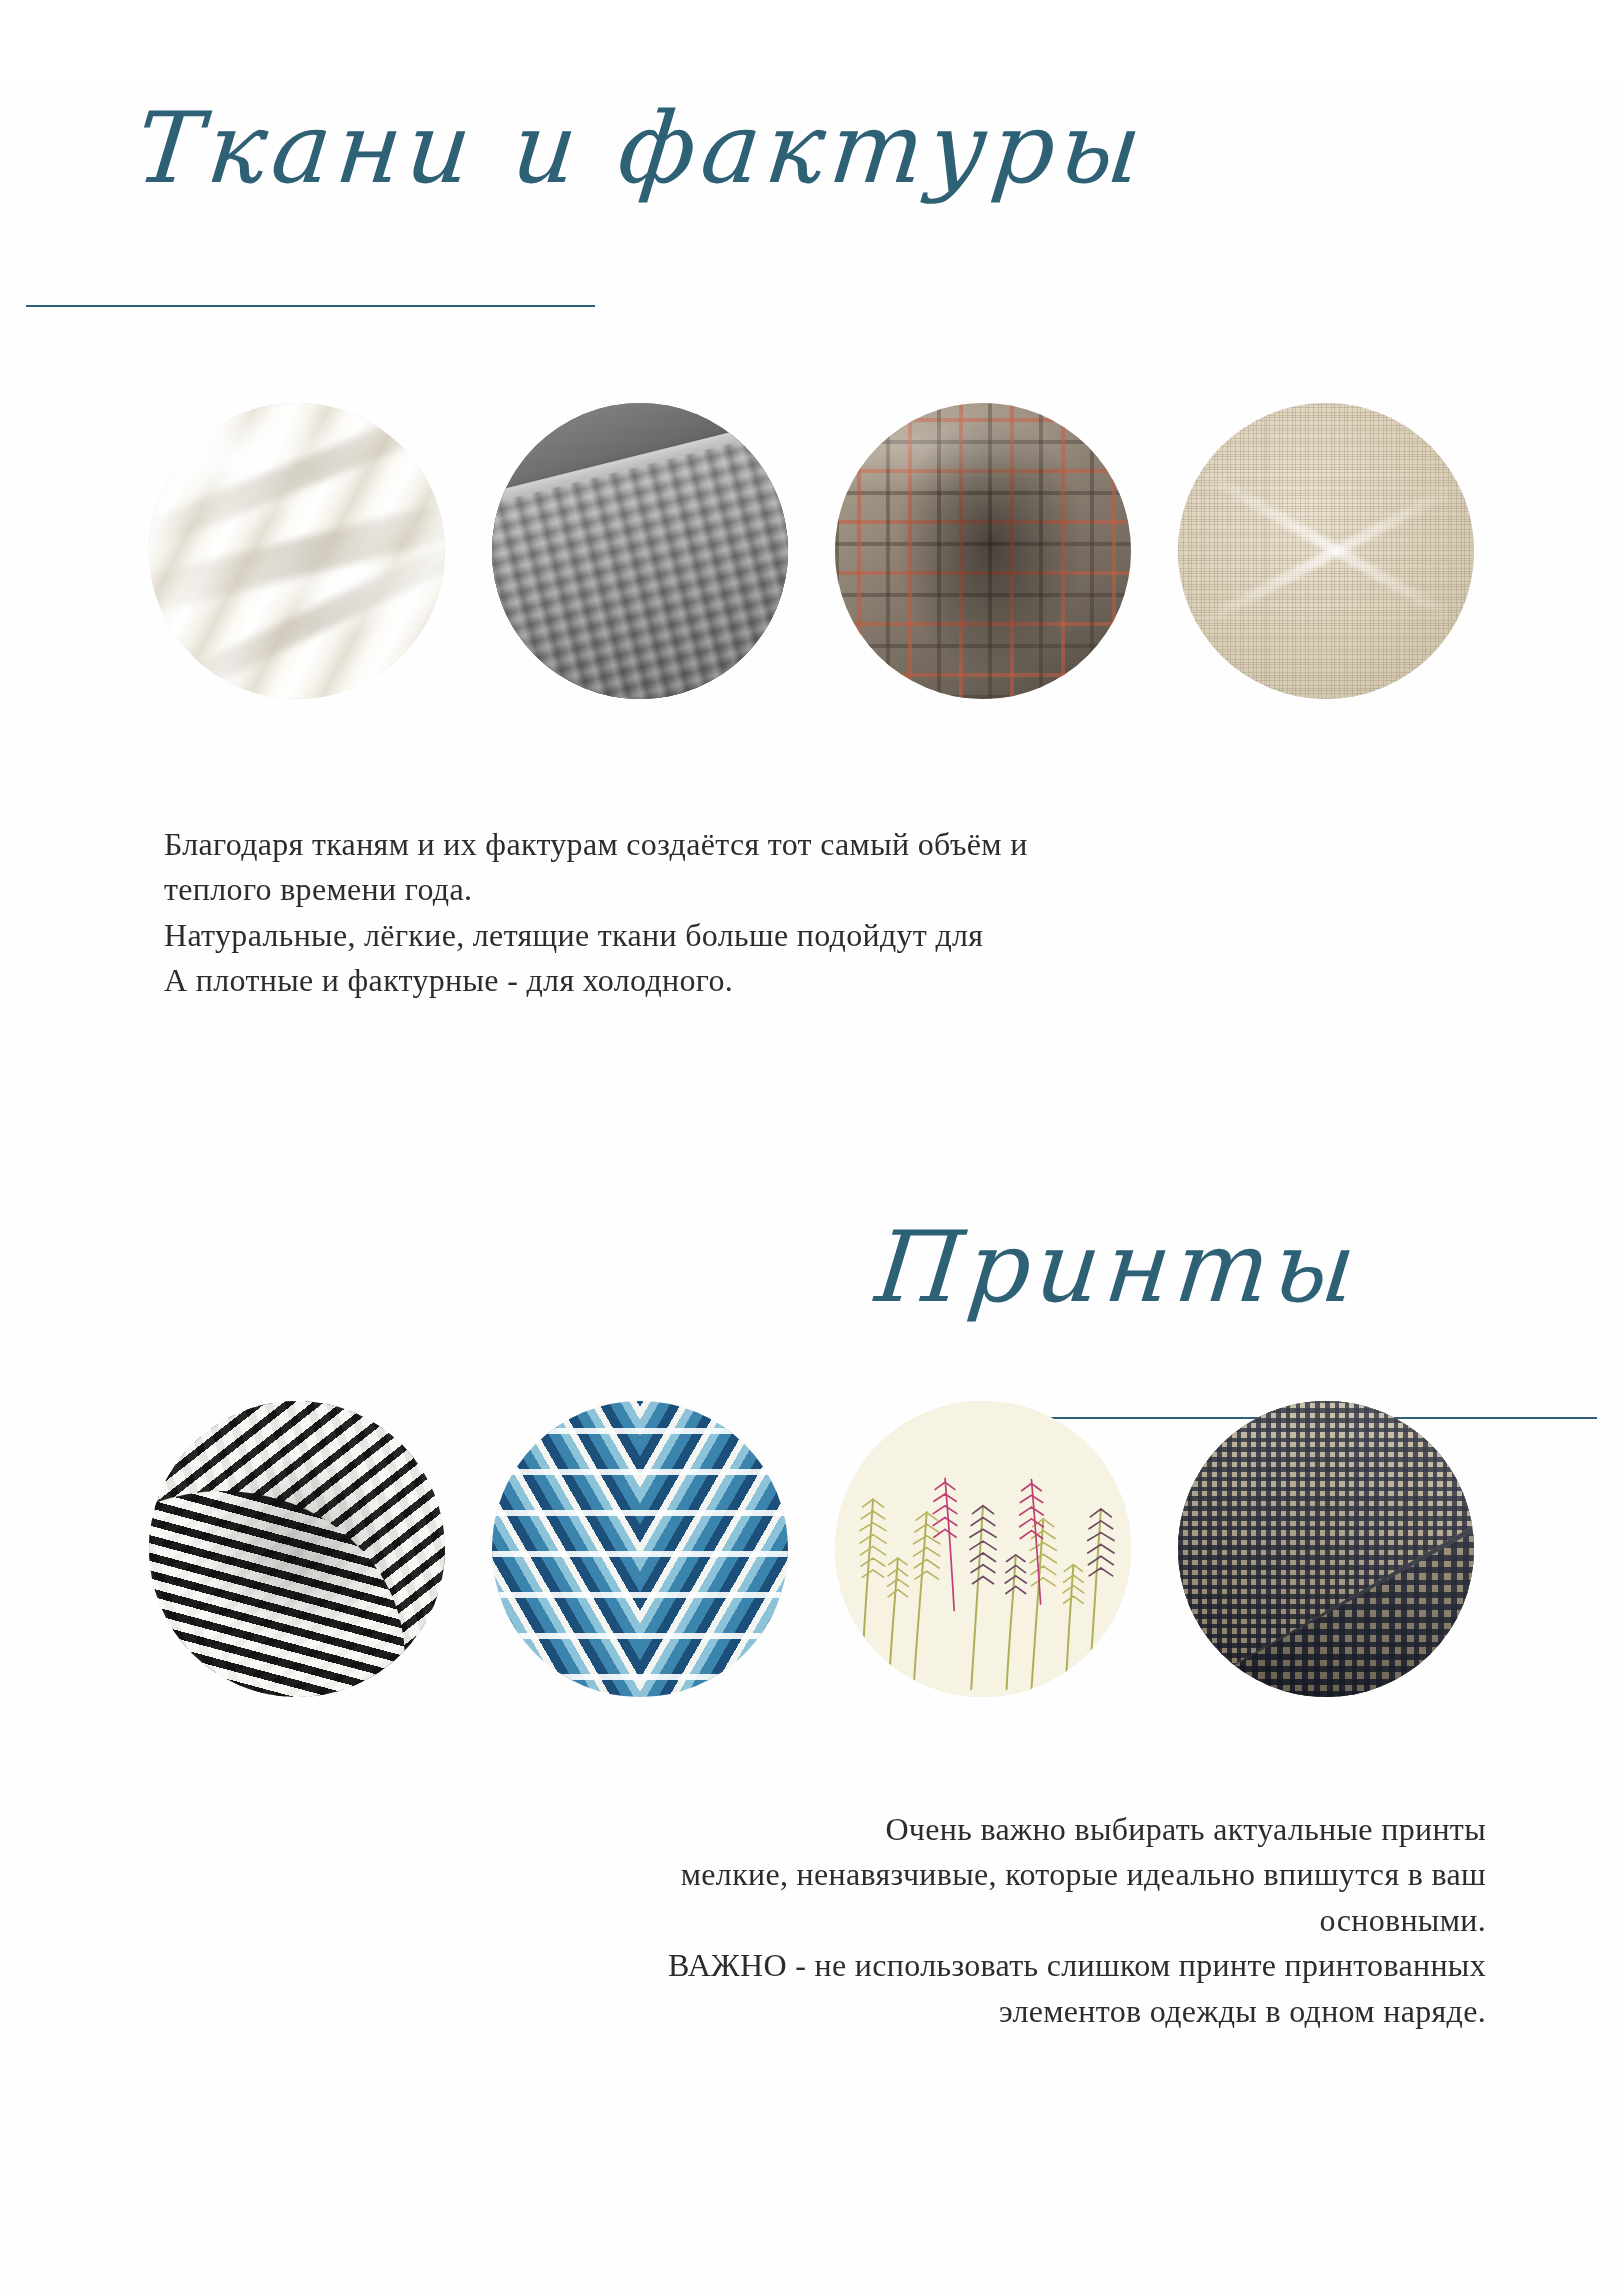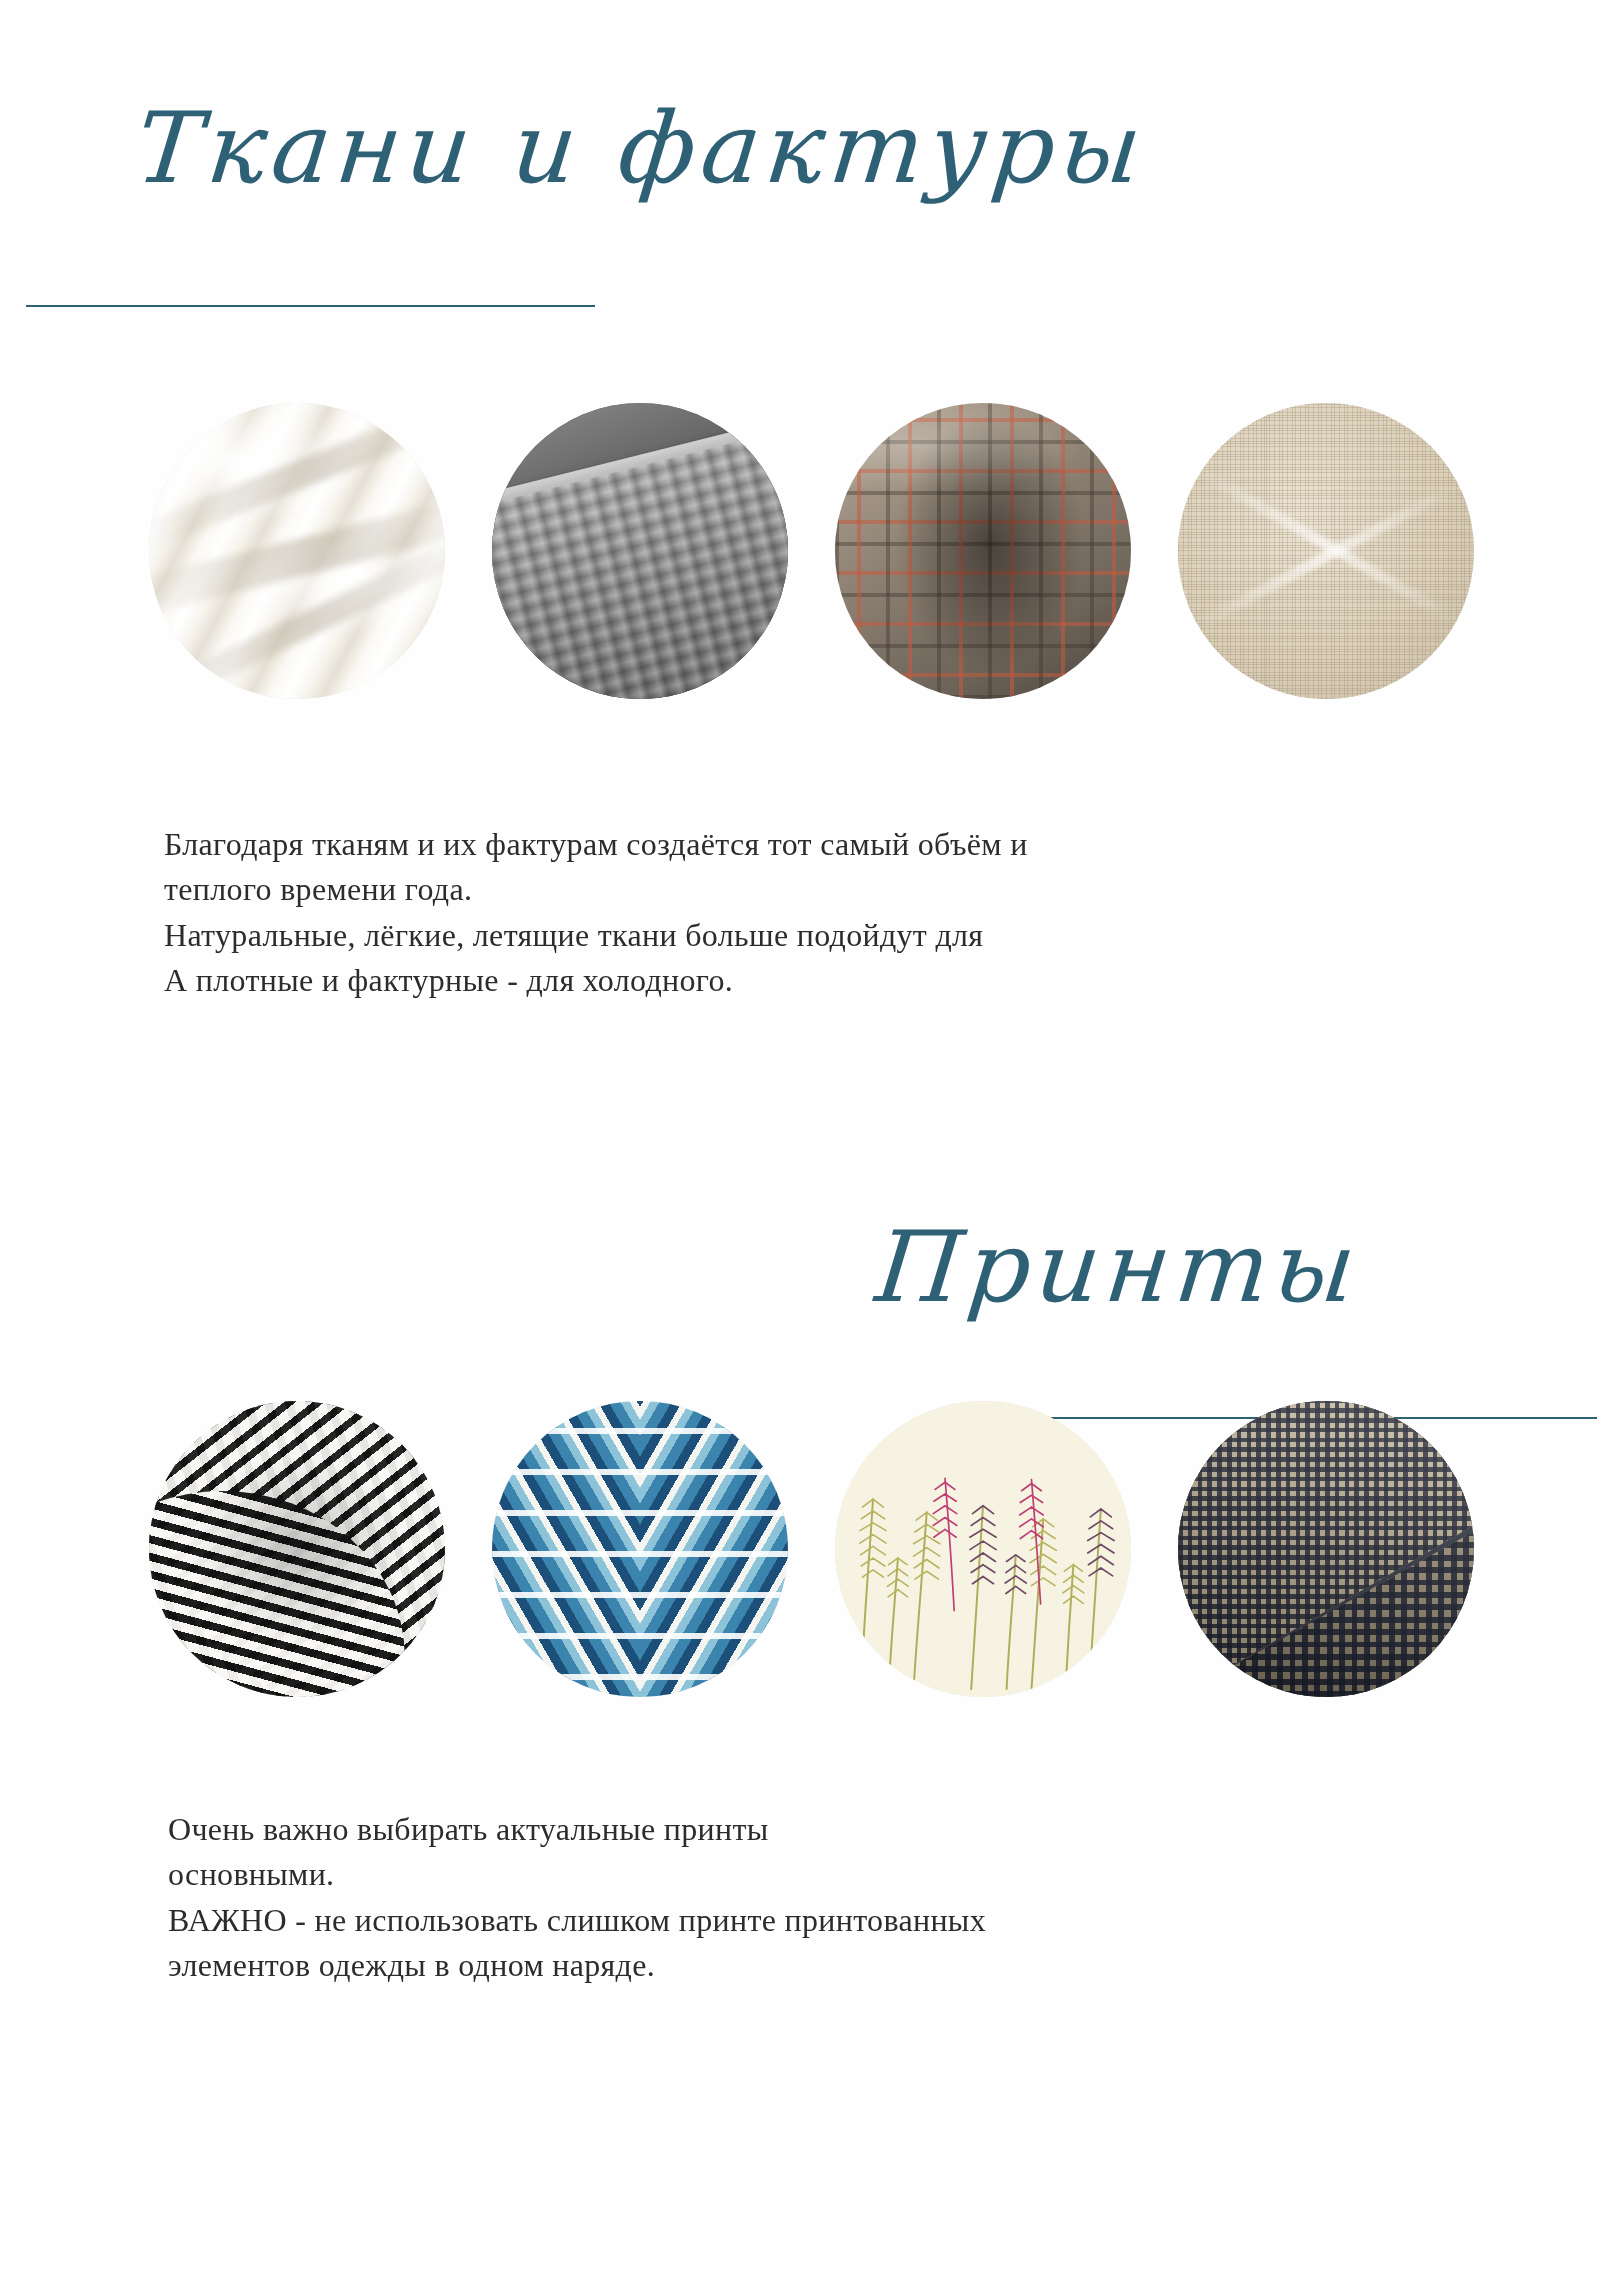--- a/index.html
+++ b/index.html
@@ -316,23 +316,24 @@
     letter-spacing: 0.01em;
   }
   #fabrics-text {
     position: absolute;
     left: 164px;
     top: 743px;
     width: 1309px;
   }
   #prints-text {
     position: absolute;
-    left: 168px;
+    left: 177px;
     top: 1728px;
     width: 1309px;
+    text-align: right;
   }
   .body-text p { margin: 0; }
 
   
   #row-fabrics { position: absolute; left: 0; top: 324px; width: 1623px; }
   #head-prints { position: absolute; left: 0; top: 1132px; width: 1623px; height: 236px; }
   #row-prints { position: absolute; left: 0; top: 1322px; width: 1623px; }
 </style>
 </head>
 <body>
@@ -465,19 +466,20 @@
         <div class="top"></div>
         <div class="bottom"></div>
         <div class="shade"></div>
       </div>
     </div>
 
   </div>
 
   <div class="body-text" id="prints-text">
     <p>Очень важно выбирать актуальные принты</p>
+    <p>мелкие, ненавязчивые, которые идеально впишутся в ваш</p>
     <p>основными.</p>
     <p>ВАЖНО - не использовать слишком принте принтованных</p>
     <p>элементов одежды в одном наряде.</p>
   </div>
 
 </div>
 
 
 </body></html>

